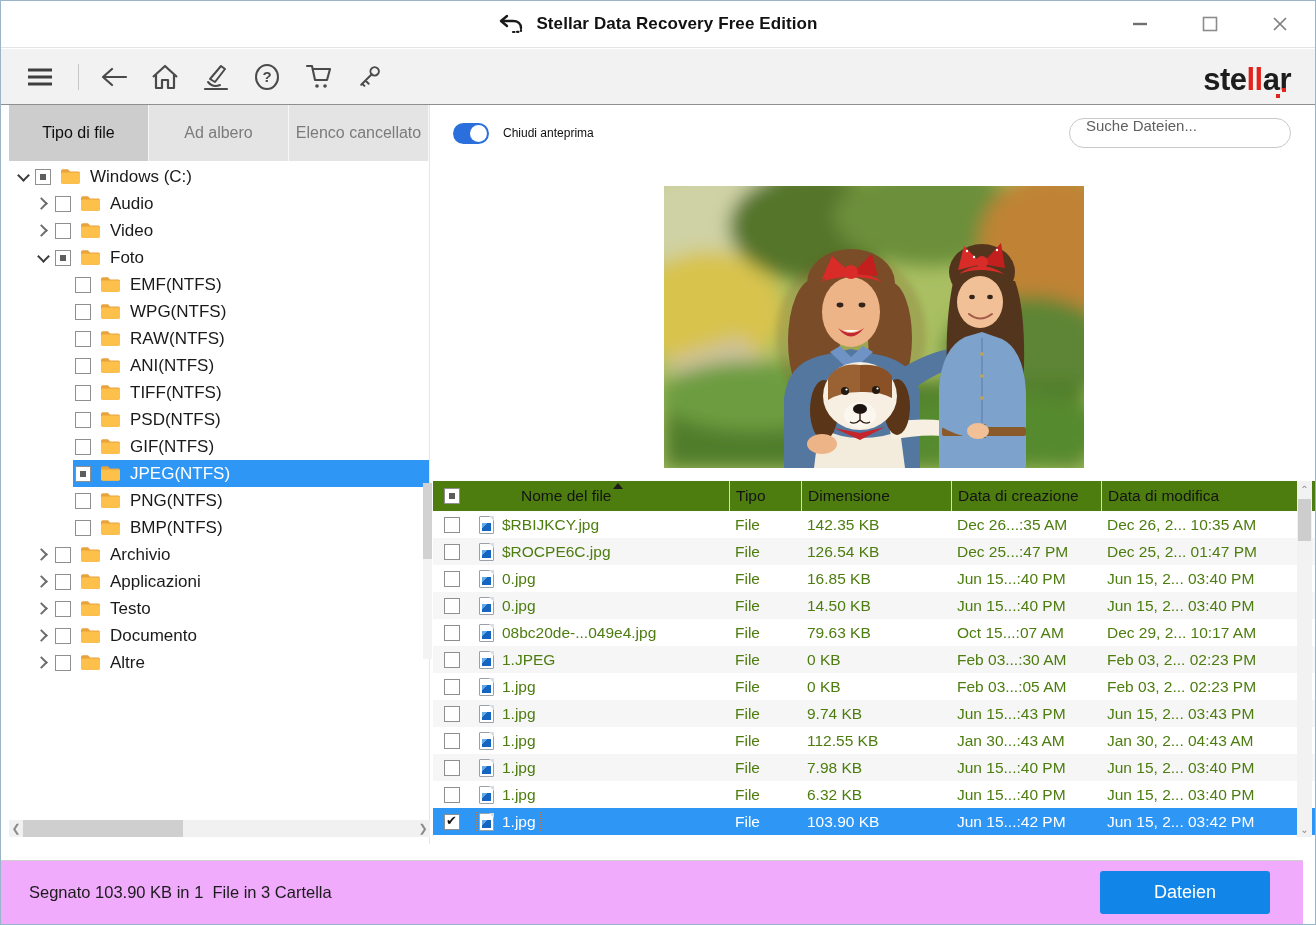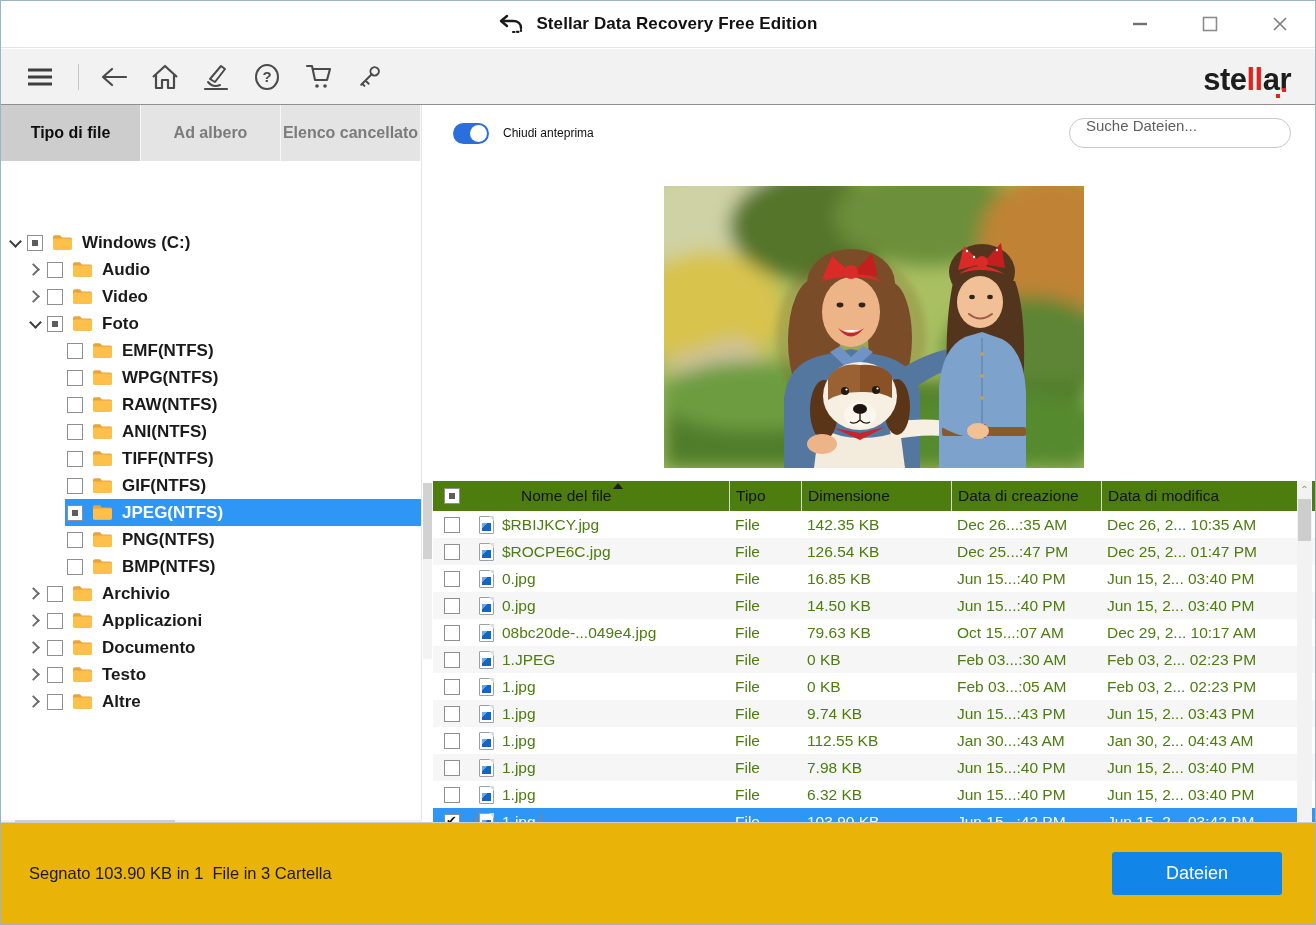--- a/index.html
+++ b/index.html
@@ -25,27 +25,27 @@
   .tb-spacer { flex:1; }
   .logo { display:flex; align-items:flex-end; font-size:31px; font-weight:700; line-height:1; letter-spacing:-.5px; }
   .logo .lp { color:#1d1d1d; }
   .logo .lm { color:#e3231d; position:relative; padding-top:6px; }
   .logo .lm i { position:absolute; top:-1px; left:13px; width:4px; height:4px; background:#e3231d; font-style:normal; }
   .logo .lm i+i { left:19px; top:-7px; }
 
   
   .body { position:absolute; top:104px; left:0; right:0; bottom:80px; background:#fff; }
 
-  .left-panel { position:absolute; left:0; top:0; bottom:0; width:421px; background:#fff; border-right:1px solid #e6e6e6;font-weight:bold; }
+  .left-panel { position:absolute; left:8px; top:0; bottom:0; width:421px; background:#fff; border-right:1px solid #e6e6e6; }
   .tabs { height:56px; background:#efefef; display:flex; }
   .tab { height:100%; display:flex; align-items:center; justify-content:center;
          background:#e4e4e4; color:#7b7b7b; font-size:16px; border-right:1px solid #f7f7f7; flex:1; }
   .tab.active { background:#cdcdcd; color:#0e0e0e; }
 
-  .tree { position:absolute; top:56px; left:0; right:0; bottom:28px; overflow:hidden; padding-top:24px;margin-top:44px; }
+  .tree { position:absolute; top:56px; left:0; right:0; bottom:28px; overflow:hidden; padding-top:2px; }
   .tree-item { height:27px; display:flex; align-items:center; font-size:17px; color:#1a1a1a; }
   .tree-item.lvl0 { padding-left:4px; } .tree-item.lvl1 { padding-left:24px; } .tree-item.lvl2 { padding-left:44px; }
   .twisty { width:20px; height:20px; flex:none; display:flex; align-items:center; justify-content:center; }
   .twisty::before { content:""; width:7px; height:7px; border-right:2px solid #6d6d6d; border-bottom:2px solid #6d6d6d; }
   .twisty.collapsed::before { transform:rotate(-45deg); margin-left:-3px; }
   .twisty.expanded::before  { transform:rotate(45deg); margin-top:-3px; border-color:#3c3c3c; }
   .twisty.none::before { display:none; }
   .item-body { flex:1; height:100%; display:flex; align-items:center; gap:9px; padding-left:2px; }
   .tree-item.selected .item-body { background:#2e96f5; color:#fff; }
   .checkbox { width:16px; height:16px; background:#fff; border:1px solid #8f8f8f; flex:none; position:relative; }
@@ -98,21 +98,21 @@
   .file-icon::before { content:""; position:absolute; right:-1px; top:-1px; border-style:solid; border-width:0 5px 5px 0; border-color:transparent #d9dce0 transparent transparent; }
   .file-icon::after { content:""; position:absolute; left:2px; right:2px; top:6px; bottom:2px;
                       background:linear-gradient(135deg,#63a9e8 0 30%,#1565c0 30%); }
   .table-vscroll { position:absolute; right:3px; top:0; bottom:7px; width:15px; background:#f2f2f2; display:flex; flex-direction:column; align-items:center; }
   .vs-arrow { height:16px; width:15px; display:flex; align-items:center; justify-content:center; color:#8a8a8a; font-size:10px; }
   .vs-track { flex:1; width:15px; position:relative; }
   .vs-thumb { position:absolute; top:2px; left:1px; width:13px; height:42px; background:#cdcdcd; }
   .vs-bottom { margin-top:auto; }
 
   
-  .statusbar { position:absolute; left:0; right:0; bottom:0; height:102px; background:#eab308;
+  .statusbar { position:absolute; left:0; right:12px; bottom:0; height:64px; background:#f0abfc;
                border-top:1px solid #cfcfcf; display:flex; align-items:center; padding:0 33px 0 28px; }
   .status-text { font-size:16.5px; color:#1b1b1b; white-space:pre; }
   .sb-spacer { flex:1; }
   .recover-btn { width:170px; height:43px; background:#1286e8; color:#fff; font-size:18px; border:none;
                  border-radius:3px; display:flex; align-items:center; justify-content:center; cursor:pointer;
                  font-family:"Liberation Sans",sans-serif; }
 
   svg.icon { display:block; }
 </style>
 </head>
@@ -321,20 +321,31 @@
     </div>
   </div>
           <div class="tree-item lvl2">
     <span class="twisty none"></span>
     <div class="item-body">
       <span class="checkbox"></span>
       <svg class="folder-svg" width="21" height="17" viewBox="0 0 21 17">
         <path d="M1 3 Q1 1.2 2.8 1.2 H8 L10 3.6 H18.4 Q20 3.6 20 5.2 V14 Q20 15.8 18.2 15.8 H2.8 Q1 15.8 1 14 Z" fill="#e8a33d"></path>
         <path d="M1 6 Q1 4.6 2.6 4.6 H18.4 Q20 4.6 20 6.2 V14 Q20 15.8 18.2 15.8 H2.8 Q1 15.8 1 14 Z" fill="#fdc04a"></path>
       </svg>
+      <span>PSD(NTFS)</span>
+    </div>
+  </div>
+          <div class="tree-item lvl2">
+    <span class="twisty none"></span>
+    <div class="item-body">
+      <span class="checkbox"></span>
+      <svg class="folder-svg" width="21" height="17" viewBox="0 0 21 17">
+        <path d="M1 3 Q1 1.2 2.8 1.2 H8 L10 3.6 H18.4 Q20 3.6 20 5.2 V14 Q20 15.8 18.2 15.8 H2.8 Q1 15.8 1 14 Z" fill="#e8a33d"></path>
+        <path d="M1 6 Q1 4.6 2.6 4.6 H18.4 Q20 4.6 20 6.2 V14 Q20 15.8 18.2 15.8 H2.8 Q1 15.8 1 14 Z" fill="#fdc04a"></path>
+      </svg>
       <span>GIF(NTFS)</span>
     </div>
   </div>
           <div class="tree-item lvl2 selected">
     <span class="twisty none"></span>
     <div class="item-body">
       <span class="checkbox partial"></span>
       <svg class="folder-svg" width="21" height="17" viewBox="0 0 21 17">
         <path d="M1 3 Q1 1.2 2.8 1.2 H8 L10 3.6 H18.4 Q20 3.6 20 5.2 V14 Q20 15.8 18.2 15.8 H2.8 Q1 15.8 1 14 Z" fill="#e8a33d"></path>
         <path d="M1 6 Q1 4.6 2.6 4.6 H18.4 Q20 4.6 20 6.2 V14 Q20 15.8 18.2 15.8 H2.8 Q1 15.8 1 14 Z" fill="#fdc04a"></path>
@@ -387,32 +398,32 @@
     </div>
   </div>
           <div class="tree-item lvl1">
     <span class="twisty collapsed"></span>
     <div class="item-body">
       <span class="checkbox"></span>
       <svg class="folder-svg" width="21" height="17" viewBox="0 0 21 17">
         <path d="M1 3 Q1 1.2 2.8 1.2 H8 L10 3.6 H18.4 Q20 3.6 20 5.2 V14 Q20 15.8 18.2 15.8 H2.8 Q1 15.8 1 14 Z" fill="#e8a33d"></path>
         <path d="M1 6 Q1 4.6 2.6 4.6 H18.4 Q20 4.6 20 6.2 V14 Q20 15.8 18.2 15.8 H2.8 Q1 15.8 1 14 Z" fill="#fdc04a"></path>
       </svg>
-      <span>Documento</span>
+      <span>Testo</span>
     </div>
   </div>
           <div class="tree-item lvl1">
     <span class="twisty collapsed"></span>
     <div class="item-body">
       <span class="checkbox"></span>
       <svg class="folder-svg" width="21" height="17" viewBox="0 0 21 17">
         <path d="M1 3 Q1 1.2 2.8 1.2 H8 L10 3.6 H18.4 Q20 3.6 20 5.2 V14 Q20 15.8 18.2 15.8 H2.8 Q1 15.8 1 14 Z" fill="#e8a33d"></path>
         <path d="M1 6 Q1 4.6 2.6 4.6 H18.4 Q20 4.6 20 6.2 V14 Q20 15.8 18.2 15.8 H2.8 Q1 15.8 1 14 Z" fill="#fdc04a"></path>
       </svg>
-      <span>Testo</span>
+      <span>Documento</span>
     </div>
   </div>
           <div class="tree-item lvl1">
     <span class="twisty collapsed"></span>
     <div class="item-body">
       <span class="checkbox"></span>
       <svg class="folder-svg" width="21" height="17" viewBox="0 0 21 17">
         <path d="M1 3 Q1 1.2 2.8 1.2 H8 L10 3.6 H18.4 Q20 3.6 20 5.2 V14 Q20 15.8 18.2 15.8 H2.8 Q1 15.8 1 14 Z" fill="#e8a33d"></path>
         <path d="M1 6 Q1 4.6 2.6 4.6 H18.4 Q20 4.6 20 6.2 V14 Q20 15.8 18.2 15.8 H2.8 Q1 15.8 1 14 Z" fill="#fdc04a"></path>
       </svg>

